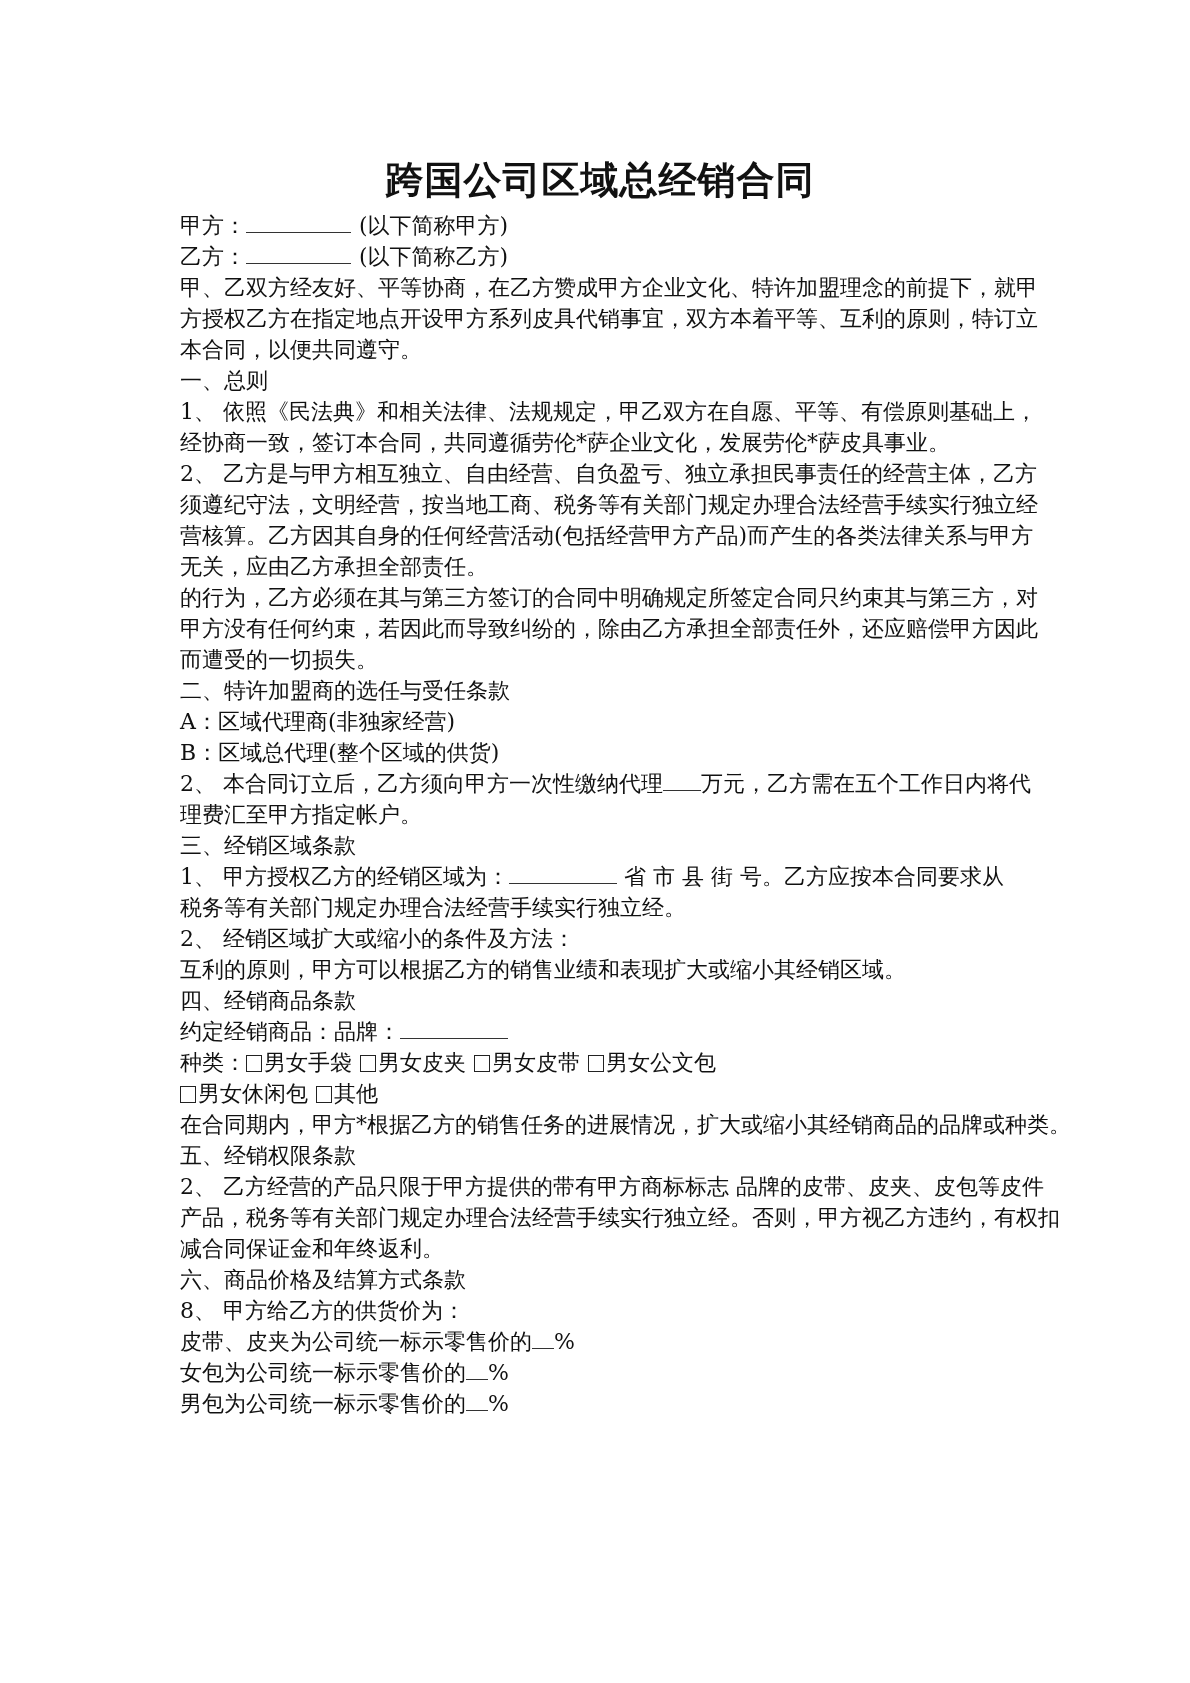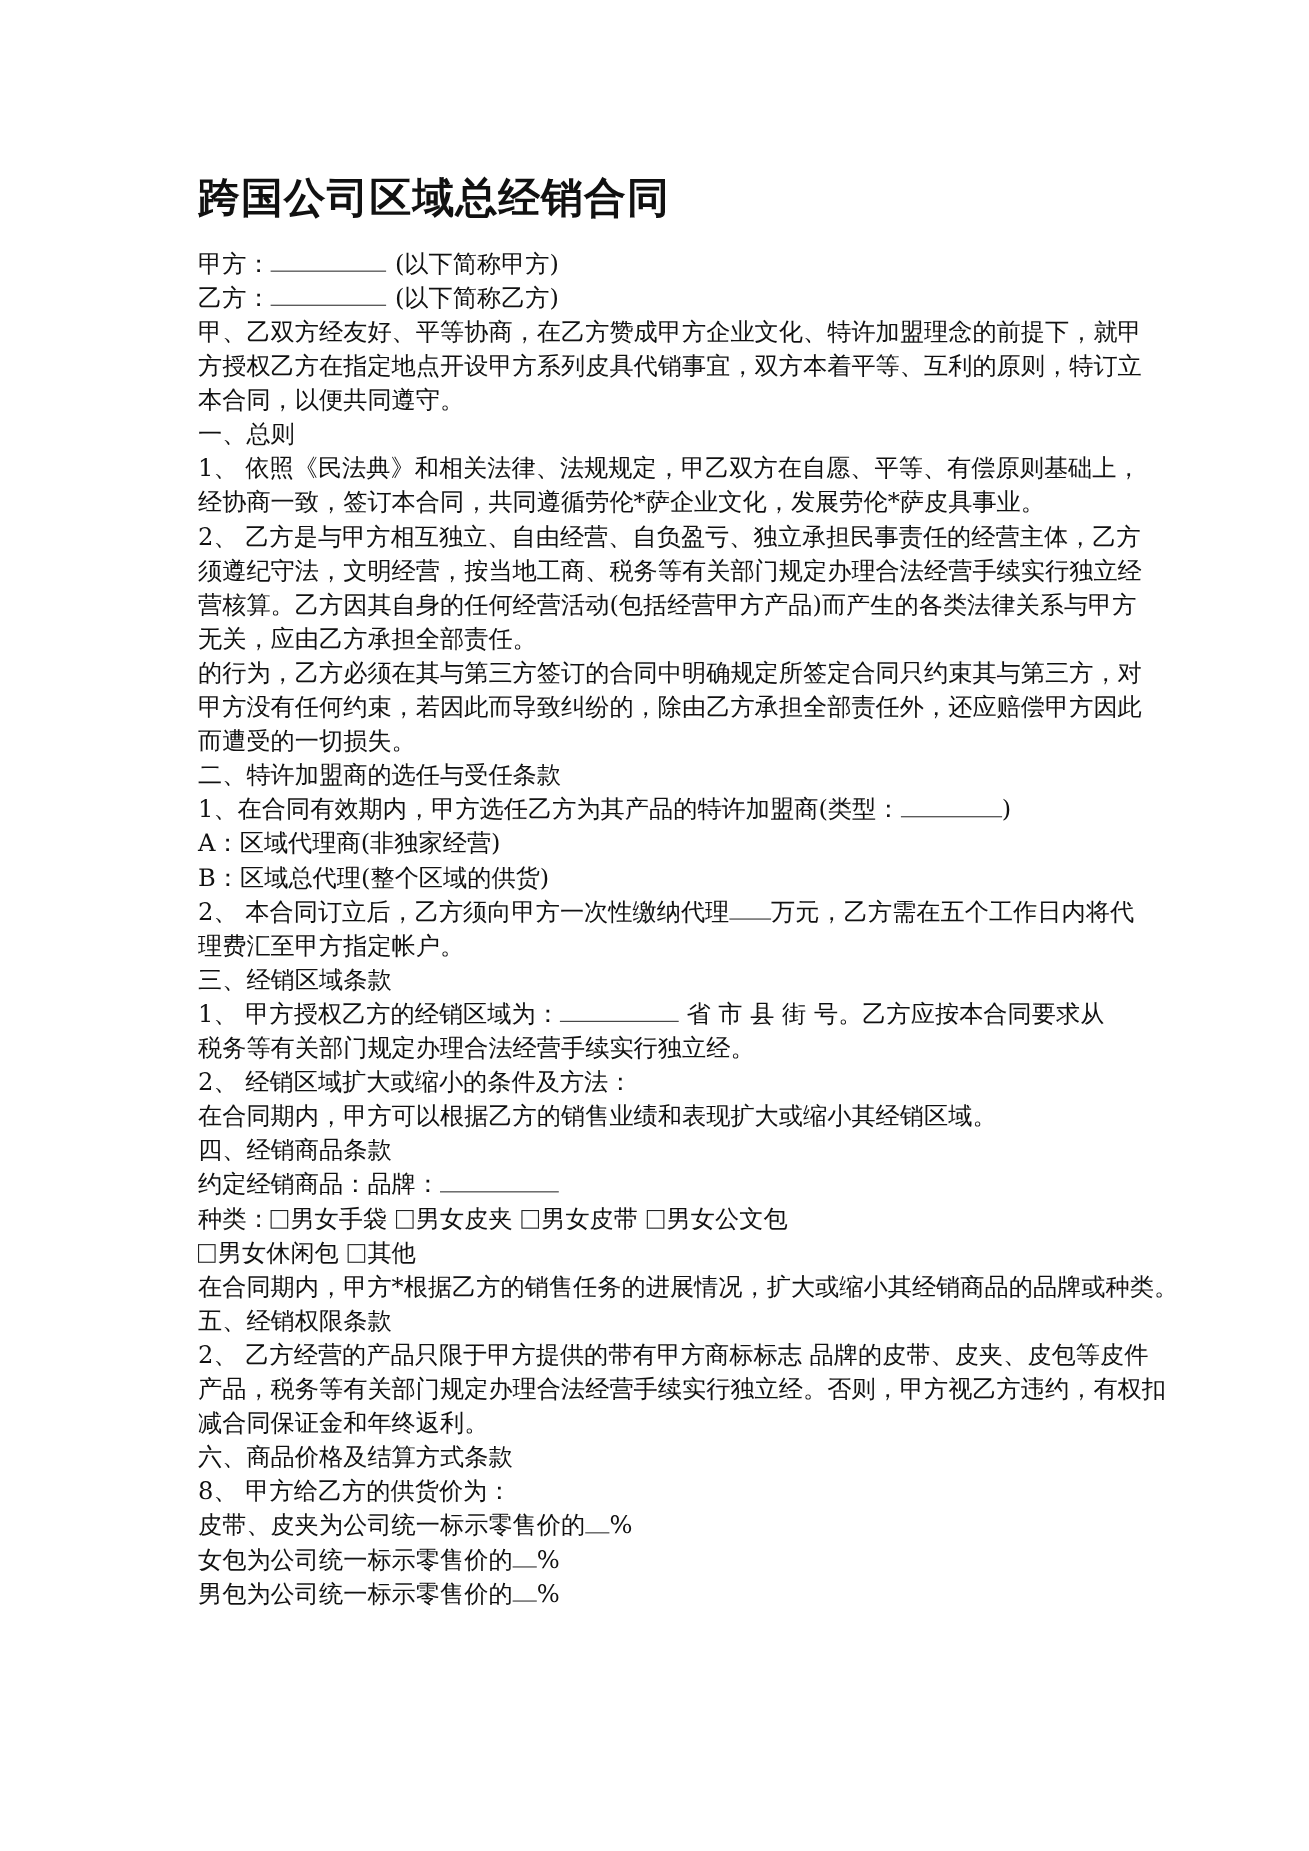--- a/index.html
+++ b/index.html
@@ -1,20 +1,20 @@
 <!DOCTYPE html>
 <html><head>
 <meta charset="utf-8">
 <style>
   html, body { margin: 0; padding: 0; background: #ffffff; }
   body { width: 1190px; height: 1683px; position: relative; overflow: hidden;
          font-family: "DejaVu Serif", "Liberation Serif", serif; color: #111; }
   .page { position: absolute; left: 180px; top: 150px; width: 840px; }
-  .title { font-size: 38px; font-weight: bold; letter-spacing: 1px;
-           margin: 0 0 15px 0; height: 60px; line-height: 60px;
+  .title { text-align: center; font-size: 38px; font-weight: bold; letter-spacing: 1px;
+           margin: 0 0 0 0; height: 60px; line-height: 60px;
            font-family: "DejaVu Sans", "Liberation Sans", sans-serif; }
   .line { font-size: 22px; line-height: 31px; height: 31px; white-space: nowrap; margin: 0; }
   .blank { display: inline-block; border-bottom: 1px solid #333; height: 20px; vertical-align: baseline; }
   .cb { display: inline-block; width: 14px; height: 15px; border: 1px solid #222; vertical-align: -2px; margin-right: 2px; }
   .sp { display: inline-block; width: 8px; }
 </style>
 </head>
 <body>
 
 <div class="page">
@@ -36,37 +36,34 @@
   <p class="line">经协商一致，签订本合同，共同遵循劳伦*萨企业文化，发展劳伦*萨皮具事业。</p>
   <p class="line">2、  乙方是与甲方相互独立、自由经营、自负盈亏、独立承担民事责任的经营主体，乙方</p>
   <p class="line">须遵纪守法，文明经营，按当地工商、税务等有关部门规定办理合法经营手续实行独立经</p>
   <p class="line">营核算。乙方因其自身的任何经营活动(包括经营甲方产品)而产生的各类法律关系与甲方</p>
   <p class="line">无关，应由乙方承担全部责任。</p>
   <p class="line">的行为，乙方必须在其与第三方签订的合同中明确规定所签定合同只约束其与第三方，对</p>
   <p class="line">甲方没有任何约束，若因此而导致纠纷的，除由乙方承担全部责任外，还应赔偿甲方因此</p>
   <p class="line">而遭受的一切损失。</p>
 
   <p class="line">二、特许加盟商的选任与受任条款</p>
-  <p class="line">
-    <span>1、在合同有效期内，甲方选任乙方为其产品的特许加盟商(类型：</span><span class="blank" style="width:92px"></span><span>)</span>
-  </p>
   <p class="line">A：区域代理商(非独家经营)</p>
   <p class="line">B：区域总代理(整个区域的供货)</p>
   <p class="line">
     <span>2、  本合同订立后，乙方须向甲方一次性缴纳代理</span><span class="blank" style="width:38px"></span><span>万元，乙方需在五个工作日内将代</span>
   </p>
   <p class="line">理费汇至甲方指定帐户。</p>
 
   <p class="line">三、经销区域条款</p>
   <p class="line">
     <span>1、  甲方授权乙方的经销区域为：</span><span class="blank" style="width:108px"></span><span> 省 市 县 街 号。乙方应按本合同要求从</span>
   </p>
   <p class="line">税务等有关部门规定办理合法经营手续实行独立经。</p>
   <p class="line">2、  经销区域扩大或缩小的条件及方法：</p>
-  <p class="line">在合同期内，甲方可以根据乙方的销售业绩和表现扩大或缩小其经销区域。</p>
+  <p class="line">互利的原则，甲方可以根据乙方的销售业绩和表现扩大或缩小其经销区域。</p>
 
   <p class="line">四、经销商品条款</p>
   <p class="line">
     <span>约定经销商品：品牌：</span><span class="blank" style="width:108px"></span>
   </p>
   <p class="line">
     <span>种类：</span><span class="cb"></span><span>男女手袋</span><span class="sp"></span><span class="cb"></span><span>男女皮夹</span><span class="sp"></span><span class="cb"></span><span>男女皮带</span><span class="sp"></span><span class="cb"></span><span>男女公文包</span>
   </p>
   <p class="line">
     <span class="cb"></span><span>男女休闲包</span><span class="sp"></span><span class="cb"></span><span>其他</span>

